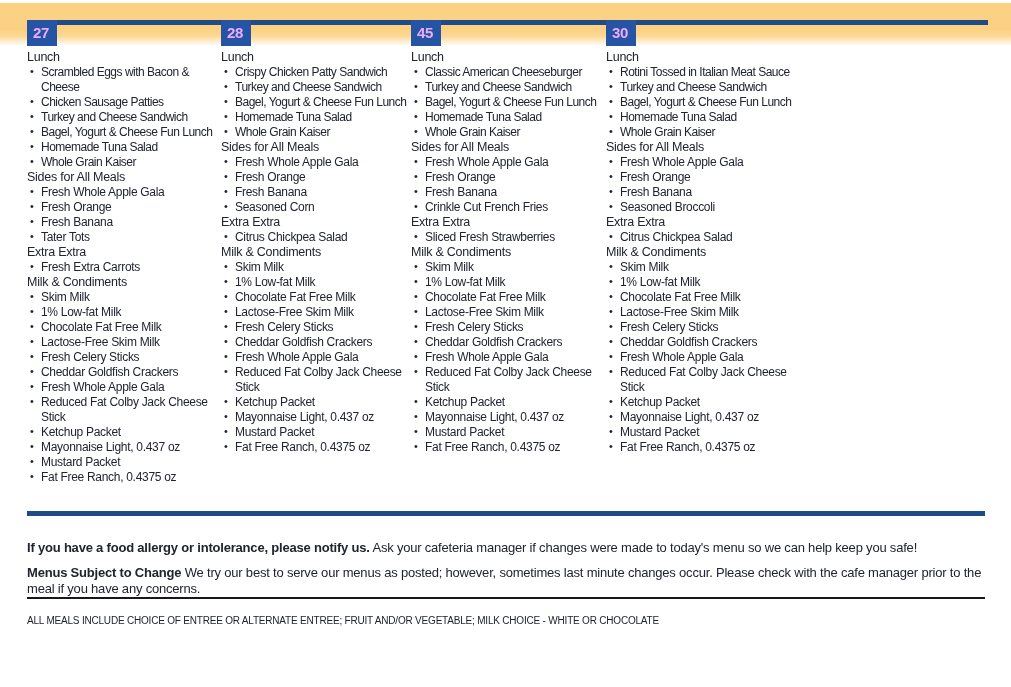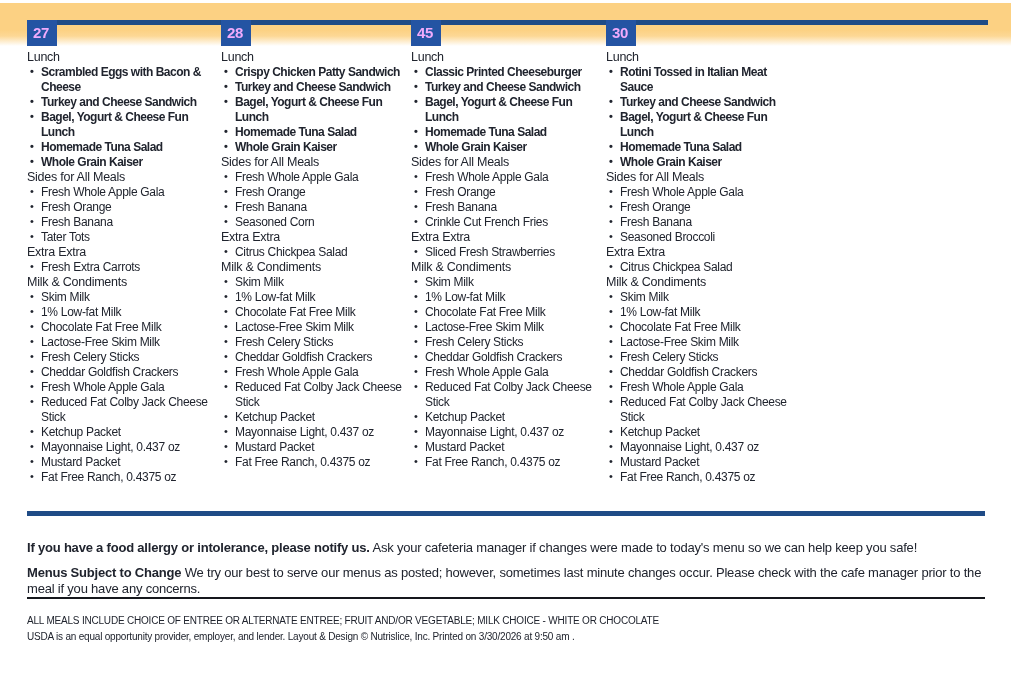--- a/index.html
+++ b/index.html
@@ -25,21 +25,21 @@
 
   .day-number {
     width:30px; height:26px; box-sizing:border-box; margin-bottom:4px;
     background:#2454A3; color:#f0abfc; font-weight:bold; font-size:15px;
     line-height:26px; padding-left:6px; letter-spacing:-0.3px;
   }
   .sec-heading { font-size:12.5px; line-height:15px; letter-spacing:-0.25px; }
   .items { margin:0; padding:0; list-style:none; font-size:12px; }
   .items li { position:relative; padding-left:14px; line-height:15px; letter-spacing:-0.3px; }
   .items li::before { content:"\2022"; position:absolute; left:3px; top:-1px; font-size:11px; }
-  .items.bold li { font-weight:bold; letter-spacing:-0.5px; }
+  .items.bold li { font-weight:normal; letter-spacing:-0.5px; }
 
   .notice-rule { position:absolute; left:27px; top:511px; width:958px; height:5px; background:#1F4B86; }
   .notice { position:absolute; left:27px; width:958px; font-size:13px; line-height:16px; letter-spacing:-0.2px; }
   .notice-allergy { top:527px; }
   .notice-change { top:552px; }
   .footer-rule { position:absolute; left:27px; top:597px; width:958px; height:2px; background:#15171C; }
   .footer-line { position:absolute; left:27px; font-size:10px; line-height:15px; letter-spacing:-0.2px; }
   .footer-1 { top:613px; }
   .footer-2 { top:629px; }
 </style>
@@ -49,20 +49,21 @@
 <div class="page">
   <div class="yellow-band"></div>
   <div class="top-rule"></div>
 
   <div class="calendar">
       <div class="day-col">
         <div class="day-number">27</div>
         <div class="sec-heading">Lunch</div>
         <ul class="items bold">
           <li>Scrambled Eggs with Bacon &amp; Cheese</li>
+          <li>Chicken Sausage Patties</li>
           <li>Turkey and Cheese Sandwich</li>
           <li>Bagel, Yogurt &amp; Cheese Fun Lunch</li>
           <li>Homemade Tuna Salad</li>
           <li>Whole Grain Kaiser</li>
         </ul>
         <div class="sec-heading">Sides for All Meals</div>
         <ul class="items">
           <li>Fresh Whole Apple Gala</li>
           <li>Fresh Orange</li>
           <li>Fresh Banana</li>
@@ -122,21 +123,21 @@
           <li>Ketchup Packet</li>
           <li>Mayonnaise Light, 0.437 oz</li>
           <li>Mustard Packet</li>
           <li>Fat Free Ranch, 0.4375 oz</li>
         </ul>
       </div>
       <div class="day-col">
         <div class="day-number">45</div>
         <div class="sec-heading">Lunch</div>
         <ul class="items bold">
-          <li>Classic Printed Cheeseburger</li>
+          <li>Classic American Cheeseburger</li>
           <li>Turkey and Cheese Sandwich</li>
           <li>Bagel, Yogurt &amp; Cheese Fun Lunch</li>
           <li>Homemade Tuna Salad</li>
           <li>Whole Grain Kaiser</li>
         </ul>
         <div class="sec-heading">Sides for All Meals</div>
         <ul class="items">
           <li>Fresh Whole Apple Gala</li>
           <li>Fresh Orange</li>
           <li>Fresh Banana</li>
@@ -203,14 +204,13 @@
 
   <div class="notice-rule"></div>
 
   <p class="notice notice-allergy"><strong>If you have a food allergy or intolerance, please notify us.</strong> <span>Ask your cafeteria manager if changes were made to today's menu so we can help keep you safe!</span></p>
 
   <p class="notice notice-change"><strong>Menus Subject to Change</strong> <span>We try our best to serve our menus as posted; however, sometimes last minute changes occur. Please check with the cafe manager prior to the meal if you have any concerns.</span></p>
 
   <div class="footer-rule"></div>
 
   <div class="footer-line footer-1">ALL MEALS INCLUDE CHOICE OF ENTREE OR ALTERNATE ENTREE; FRUIT AND/OR VEGETABLE; MILK CHOICE - WHITE OR CHOCOLATE</div>
-  <div class="footer-line footer-2">USDA is an equal opportunity provider, employer, and lender. Layout &amp; Design © Nutrislice, Inc. Printed on 3/30/2026 at 9:50 am .</div>
 </div>
 
 </body></html>

